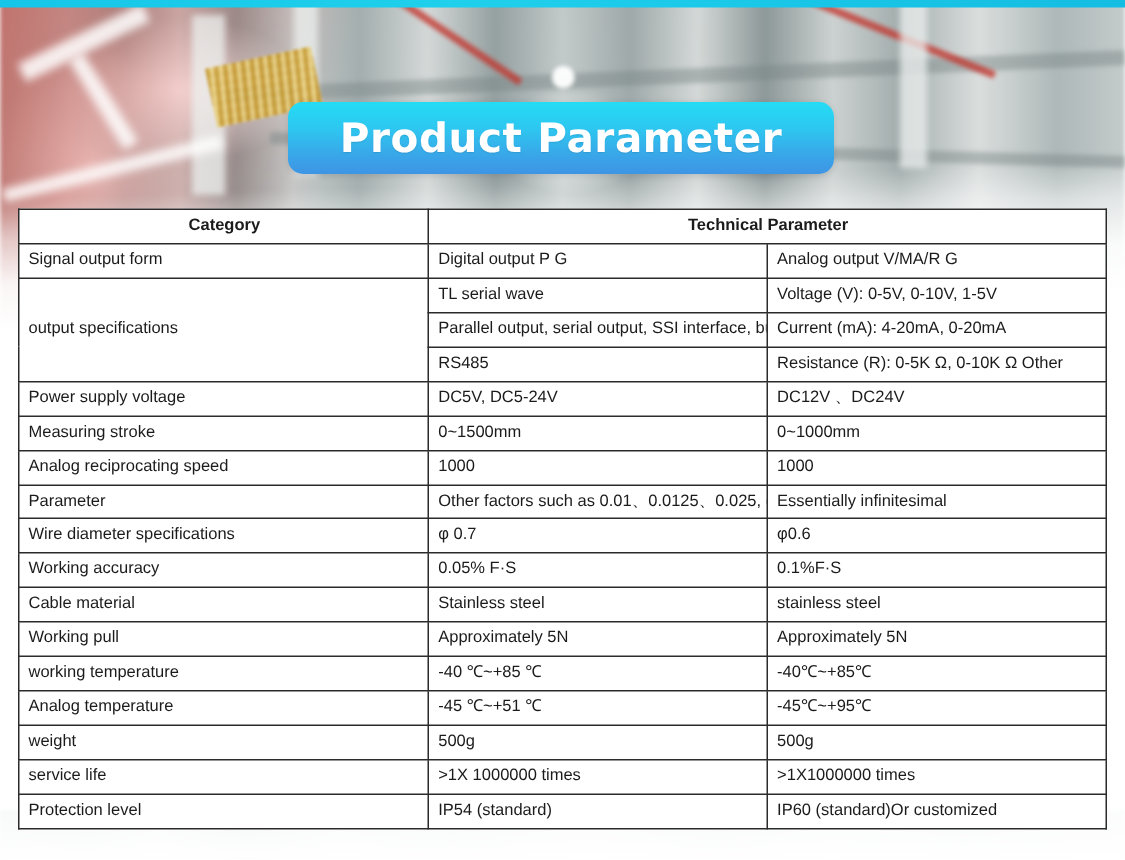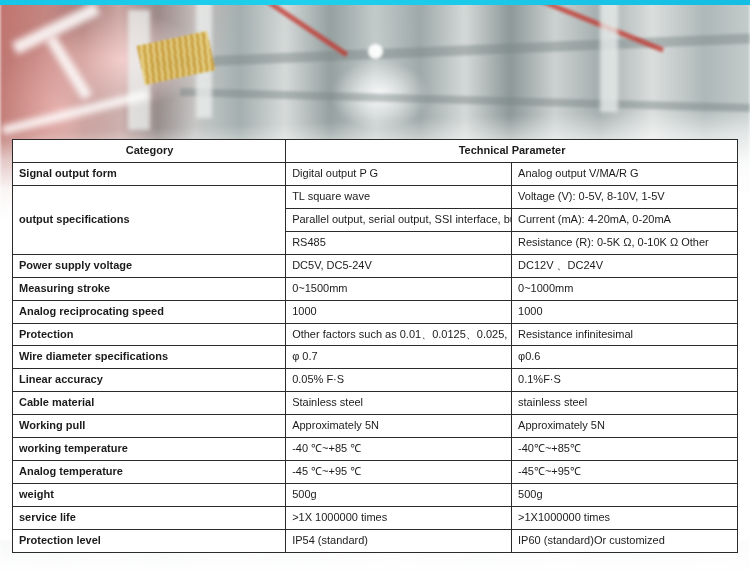--- a/index.html
+++ b/index.html
@@ -160,21 +160,21 @@
     border: 1px solid #2b2b2b;
     font-size: 11px;
     color: #1b1b1b;
     padding: 3px 5px 3px 6px;
     line-height: 1.45;
     vertical-align: middle;
     overflow: hidden;
     white-space: nowrap;
     text-overflow: clip;
   }
-  td.col-cat  { width: 176px; font-weight: bold; }
+  td.col-cat  { width: 176px; }
   td.col-mid  { width: 299px; }
   td.col-right{ width: 251px; }
 
   td.hdr {
     text-align: center;
     font-weight: bold;
     font-size: 14.5px;
     padding-top: 4px;
     padding-bottom: 4px;
   }
@@ -200,37 +200,40 @@
     <div class="banner-pillar pillar-3"></div>
     <div class="banner-gold"></div>
     <div class="banner-dot"></div>
     <div class="banner-beam beam-1"></div>
     <div class="banner-beam beam-2"></div>
     <div class="banner-beam beam-3"></div>
     <div class="banner-topstrip"></div>
     <div class="banner-bottom"></div>
   </div>
 
+  <div class="title-pill">
+    <span class="title-pill-text">Product Parameter</span>
+  </div>
 
   <div class="spec-table-wrap">
     <table class="spec-table">
       <tbody>
         <tr>
           <td class="col-cat hdr">Category</td>
           <td class="col-mid hdr" colspan="2">Technical Parameter</td>
         </tr>
       <tr>
             <td class="col-cat vcenter">Signal output form</td>
             <td class="col-mid">Digital output P G</td>
             <td class="col-right">Analog output V/MA/R G</td>
           </tr>
           <tr>
             <td class="col-cat vcenter" rowspan="3">output specifications</td>
-            <td class="col-mid">TL square wave</td>
-            <td class="col-right">Voltage (V): 0-5V, 8-10V, 1-5V</td>
+            <td class="col-mid">TL serial wave</td>
+            <td class="col-right">Voltage (V): 0-5V, 0-10V, 1-5V</td>
           </tr>
           <tr>
             <td class="col-mid wrapcell">Parallel output, serial output, SSI interface, bus, profibus Can Open</td>
             <td class="col-right">Current (mA): 4-20mA, 0-20mA</td>
           </tr>
           <tr>
             <td class="col-mid">RS485</td>
             <td class="col-right">Resistance (R): 0-5K Ω, 0-10K Ω Other</td>
           </tr>
           <tr>
@@ -242,52 +245,52 @@
             <td class="col-cat vcenter">Measuring stroke</td>
             <td class="col-mid">0~1500mm</td>
             <td class="col-right">0~1000mm</td>
           </tr>
           <tr>
             <td class="col-cat vcenter">Analog reciprocating speed</td>
             <td class="col-mid">1000</td>
             <td class="col-right">1000</td>
           </tr>
           <tr>
-            <td class="col-cat vcenter">Protection</td>
+            <td class="col-cat vcenter">Parameter</td>
             <td class="col-mid">Other factors such as 0.01、0.0125、0.025, etc</td>
-            <td class="col-right">Resistance infinitesimal</td>
+            <td class="col-right">Essentially infinitesimal</td>
           </tr>
           <tr>
             <td class="col-cat vcenter">Wire diameter specifications</td>
             <td class="col-mid">φ 0.7</td>
             <td class="col-right">φ0.6</td>
           </tr>
           <tr>
-            <td class="col-cat vcenter">Linear accuracy</td>
+            <td class="col-cat vcenter">Working accuracy</td>
             <td class="col-mid">0.05% F·S</td>
             <td class="col-right">0.1%F·S</td>
           </tr>
           <tr>
             <td class="col-cat vcenter">Cable material</td>
             <td class="col-mid">Stainless steel</td>
             <td class="col-right">stainless steel</td>
           </tr>
           <tr>
             <td class="col-cat vcenter">Working pull</td>
             <td class="col-mid">Approximately 5N</td>
             <td class="col-right">Approximately 5N</td>
           </tr>
           <tr>
             <td class="col-cat vcenter">working temperature</td>
             <td class="col-mid">-40 ℃~+85 ℃</td>
             <td class="col-right">-40℃~+85℃</td>
           </tr>
           <tr>
             <td class="col-cat vcenter">Analog temperature</td>
-            <td class="col-mid">-45 ℃~+95 ℃</td>
+            <td class="col-mid">-45 ℃~+51 ℃</td>
             <td class="col-right">-45℃~+95℃</td>
           </tr>
           <tr>
             <td class="col-cat vcenter">weight</td>
             <td class="col-mid">500g</td>
             <td class="col-right">500g</td>
           </tr>
           <tr>
             <td class="col-cat vcenter">service life</td>
             <td class="col-mid">&gt;1X 1000000 times</td>

